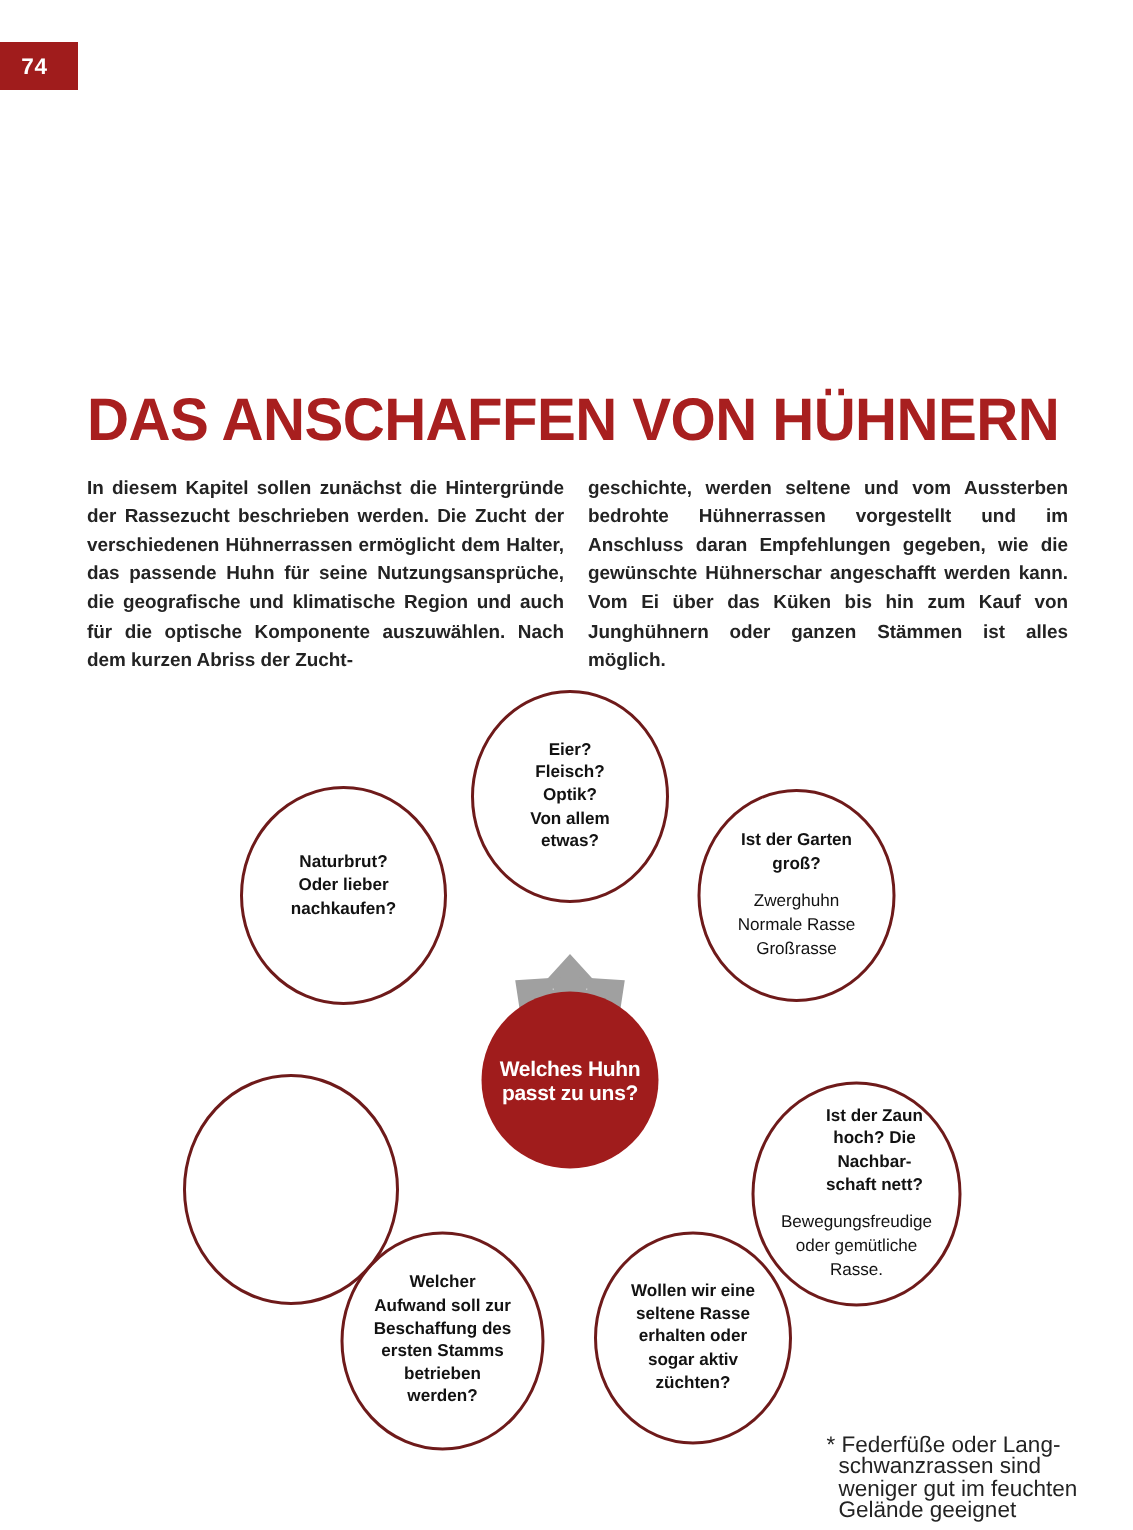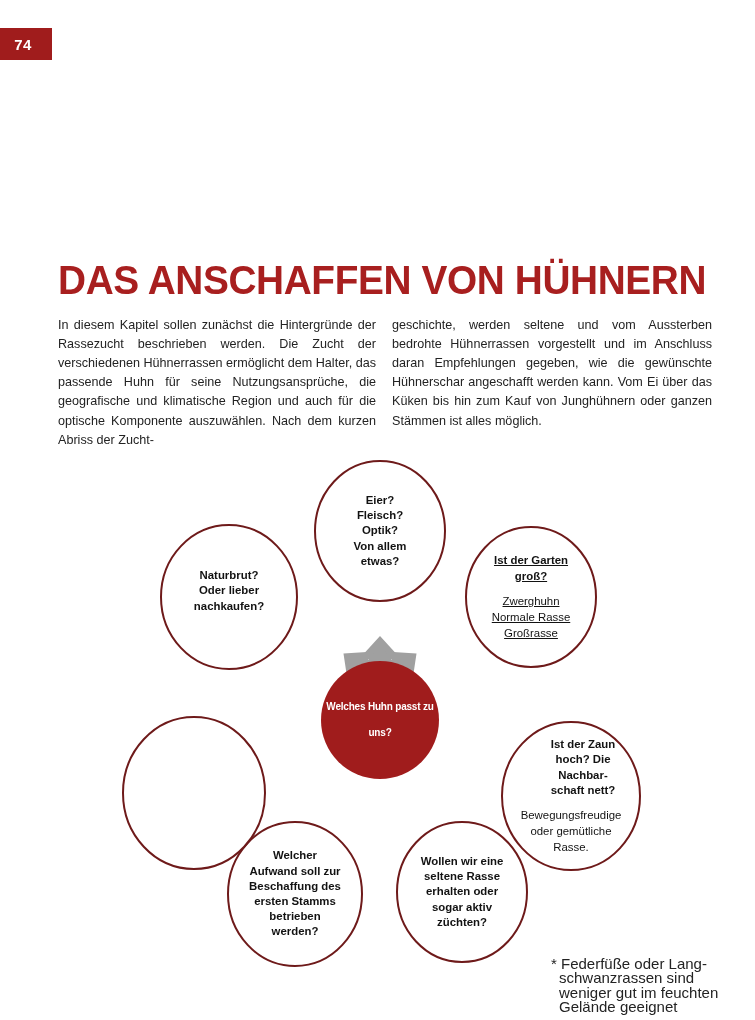--- a/index.html
+++ b/index.html
@@ -49,21 +49,21 @@
     white-space: nowrap;
   }
 
   
   .col {
     position: absolute;
     top: 303px;
     font-size: 12.6px;
     line-height: 19.2px;
     text-align: justify;
-    font-weight: normal;
+    font-weight: bold;
     color: #232323;
   }
   #intro-col-left  { left: 58px;  width: 318px; }
   #intro-col-right { left: 392px; width: 320px; }
 
   
   #diagram {
     position: absolute;
     left: 0;
     top: 440px;
@@ -99,32 +99,32 @@
   }
 
   #hub-text {
     position: absolute;
     width: 118px;
     left: 321px;
     top: 228px;
     height: 104px;
     color: #ffffff;
     font-weight: bold;
-    font-size: 10px;
-    line-height: 26px;
+    font-size: 14px;
+    line-height: 16px;
     text-align: center;
     display: flex;
     align-items: center;
     justify-content: center;
     letter-spacing: -0.2px;
   }
 
   
   #bt-top     { left: 322px; top:  43px; width: 116px; height: 96px; }
-  #bt-upright { left: 472px; top: 105px; width: 118px; height: 104px; text-decoration: underline; }
+  #bt-upright { left: 472px; top: 105px; width: 118px; height: 104px; }
   #bt-right   { left: 510px; top: 300px; width: 122px; height: 112px; }
   #bt-lowright{ left: 403px; top: 398px; width: 118px; height: 108px; }
   #bt-bottom  { left: 232px; top: 398px; width: 126px; height: 112px; }
   #bt-lowleft { left: 128px; top: 292px; width: 132px; height: 122px; }
   #bt-upleft  { left: 168px; top: 112px; width: 122px; height: 78px; align-items: center; }
 
   
   #footnote {
     position: absolute;
     left: 551px;

